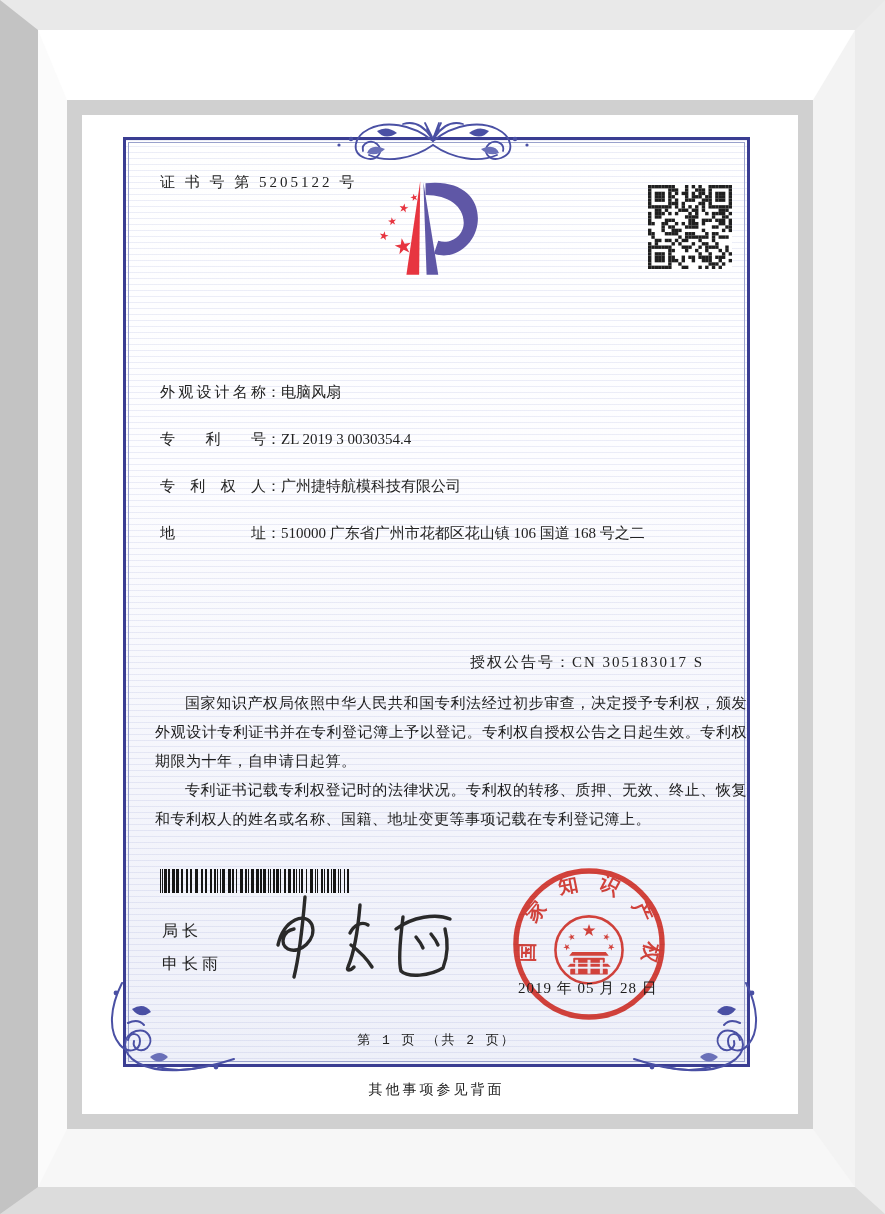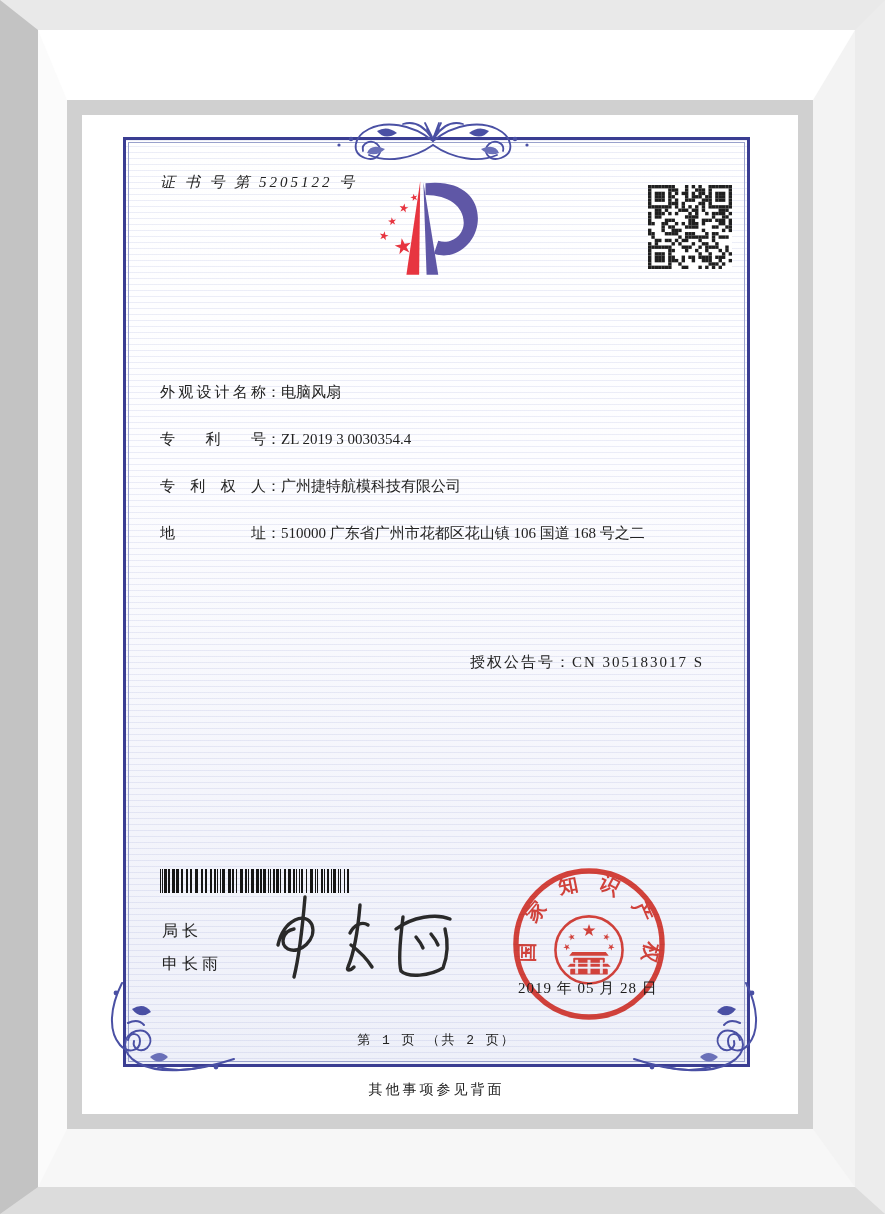--- a/index.html
+++ b/index.html
@@ -53,21 +53,21 @@
                 <path d="M58,34 q-8,8 -18,4 q4,-10 18,-4 Z" fill="#6a70b8" stroke="none"></path>
                 <circle cx="24" cy="24" r="2.2" fill="#4a50a4" stroke="none"></circle>
                 <circle cx="12" cy="30" r="1.6" fill="#4a50a4" stroke="none"></circle>
                 <path d="M106,24 L98,8 M106,24 L100,14"></path>
               </g>
               <use href="#fl-half" transform="translate(212,0) scale(-1,1)"></use>
               <path d="M106,24 L112,8"></path>
             </g>
           </svg>
 
-          <div class="abs" style="left:78px;top:58px;font-size:15px;letter-spacing:3px;font-style:italic;">证 书 号 第 5205122 号</div>
+          <div class="abs" style="left:78px;top:58px;font-size:15px;letter-spacing:3px;">证 书 号 第 5205122 号</div>
 
           <svg class="abs" style="left:288px;top:62px;" width="128" height="104" viewBox="0 0 120 98">
             <path d="M52,6 C88,2 104,22 101,44 C98,66 76,79 60,72 L64,60 C76,64 88,55 88,43 C88,28 74,17 52,17 Z" fill="#5f57a6"></path>
             <polygon points="50,5 53,92 64,92" fill="#5f57a6"></polygon>
             <polygon points="47,4 34,92 46,92" fill="#e73540"></polygon>
             <g fill="#e73540" font-family="'DejaVu Sans',sans-serif" text-anchor="middle">
               <text x="42" y="22" font-size="9" transform="rotate(-14 42 22)">★</text>
               <text x="31" y="33" font-size="11" transform="rotate(10 31 33)">★</text>
               <text x="21" y="45" font-size="10" transform="rotate(-8 21 45)">★</text>
               <text x="12" y="59" font-size="11" transform="rotate(12 12 59)">★</text>
@@ -404,20 +404,24 @@
             </div>
             <div class="field-row">
               <span class="label-box">地址</span><span>：</span><span>510000 广东省广州市花都区花山镇 106 国道 168 号之二</span>
             </div>
           </div>
 
           <div class="abs" style="left:388px;top:538px;font-size:15px;white-space:nowrap;letter-spacing:2px;">
             <span>授权公告号</span><span>：</span><span>CN 305183017 S</span>
           </div>
 
+          <div class="abs" style="left:73px;top:574px;width:592px;">
+            <p class="para">国家知识产权局依照中华人民共和国专利法经过初步审查，决定授予专利权，颁发外观设计专利证书并在专利登记簿上予以登记。专利权自授权公告之日起生效。专利权期限为十年，自申请日起算。</p>
+            <p class="para">专利证书记载专利权登记时的法律状况。专利权的转移、质押、无效、终止、恢复和专利权人的姓名或名称、国籍、地址变更等事项记载在专利登记簿上。</p>
+          </div>
 
           <svg class="abs" style="left:78px;top:754px;" width="192" height="24" viewBox="0 0 192 24">
             <g id="barcode-bars" fill="#161616">
                 <rect x="0" y="0" width="1" height="24"></rect>
                 <rect x="2" y="0" width="1" height="24"></rect>
                 <rect x="4" y="0" width="3" height="24"></rect>
                 <rect x="8" y="0" width="2" height="24"></rect>
                 <rect x="12" y="0" width="3" height="24"></rect>
                 <rect x="16" y="0" width="3" height="24"></rect>
                 <rect x="21" y="0" width="2" height="24"></rect>

